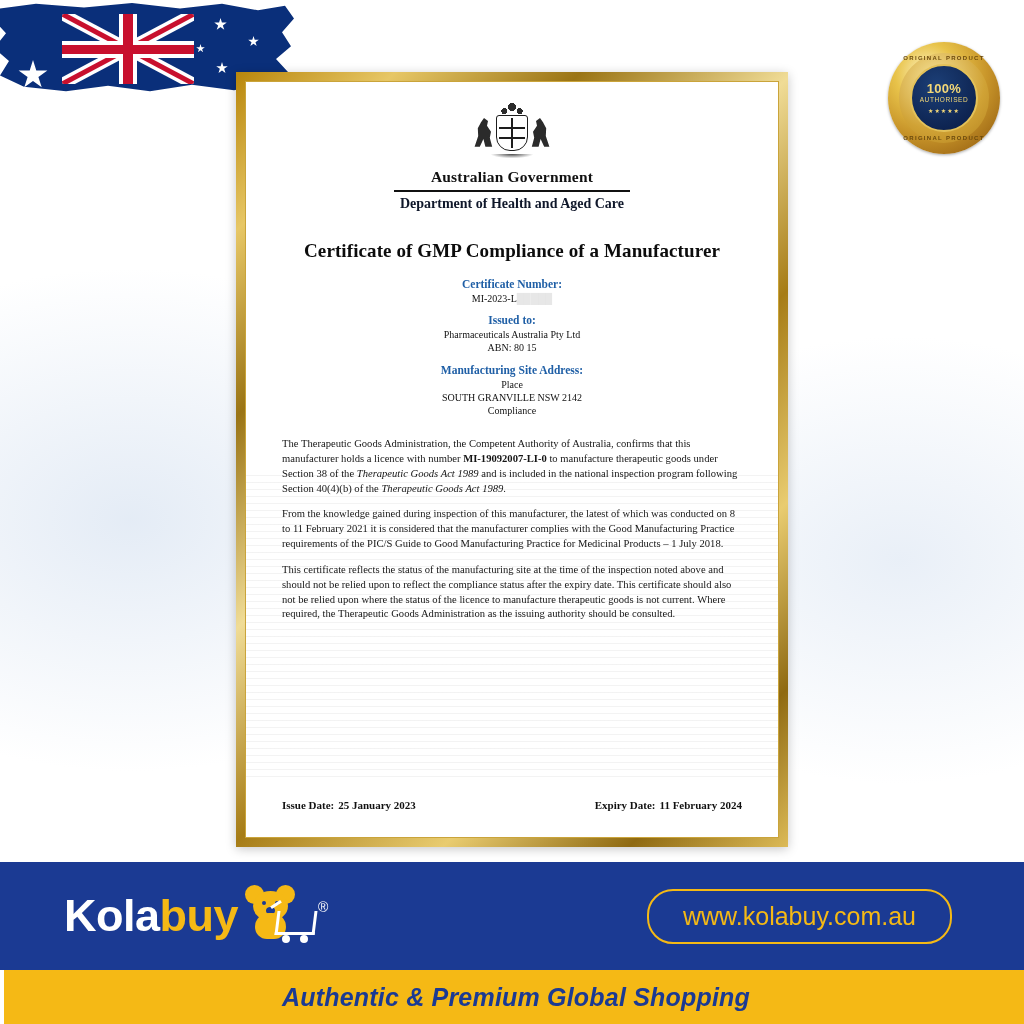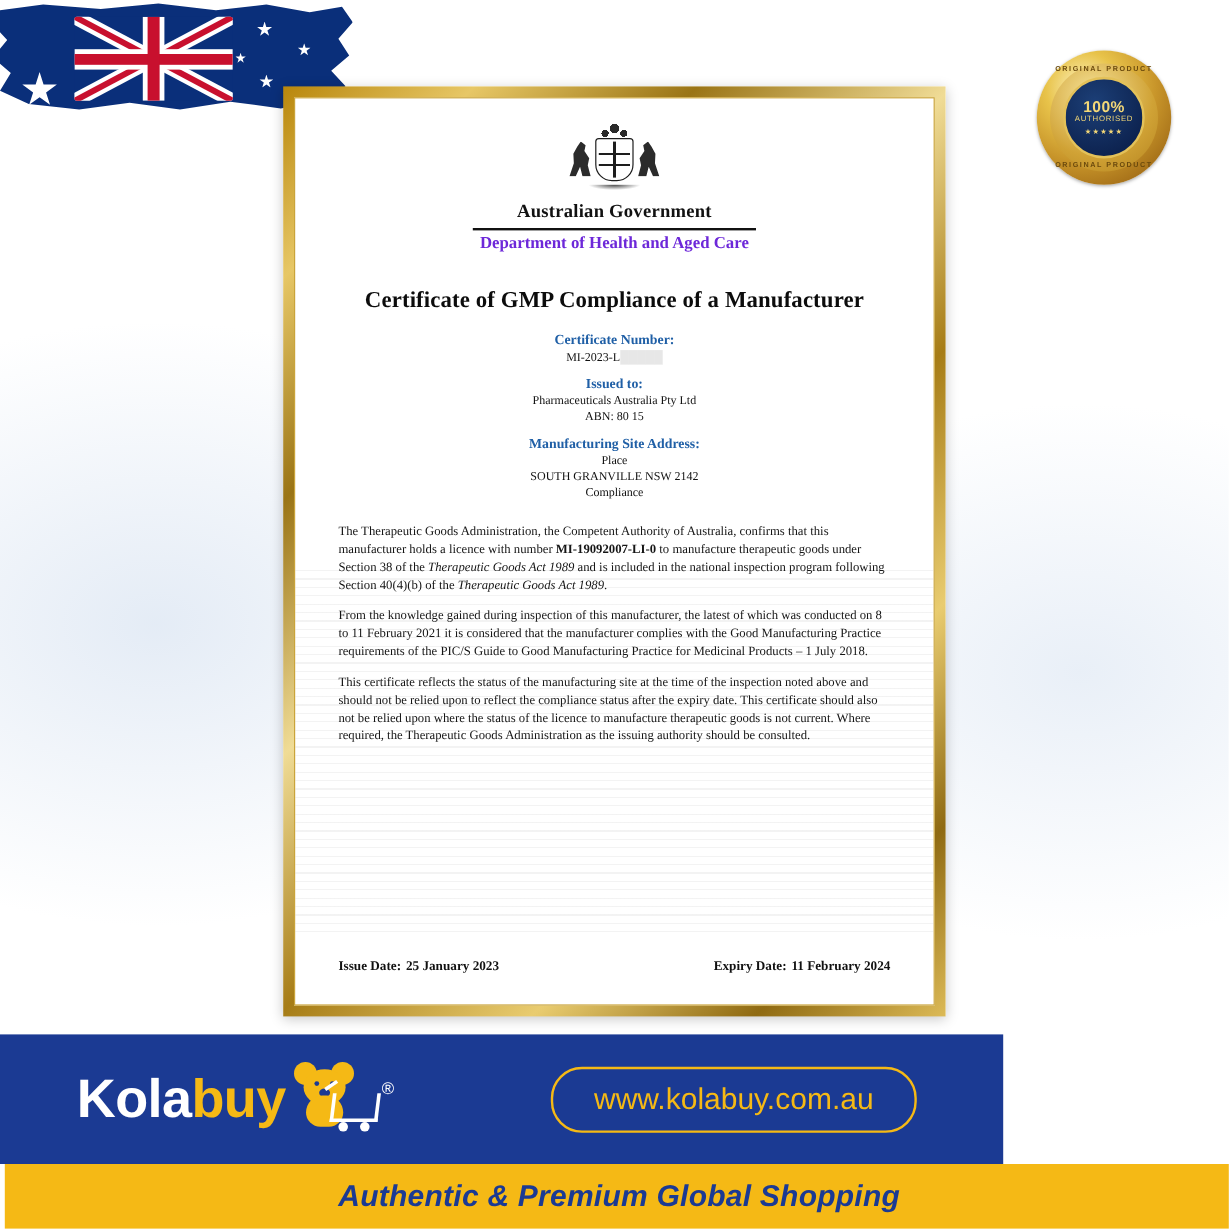--- a/index.html
+++ b/index.html
@@ -108,21 +108,21 @@
   .star.commonwealth { left: 18px; top: 60px; width: 30px; height: 30px; }
   .star.s1 { left: 214px; top: 18px; width: 13px; height: 13px; }
   .star.s2 { left: 248px; top: 36px; width: 11px; height: 11px; }
   .star.s3 { left: 216px; top: 62px; width: 12px; height: 12px; }
   .star.s4 { left: 196px; top: 44px; width: 9px; height: 9px; }
   .star.s5 { left: 236px; top: 74px; width: 8px; height: 8px; }
 
   
   .seal {
     position: absolute;
-    right: 48px;
+    right: 24px;
     top: 42px;
     width: 112px;
     height: 112px;
   }
   .seal .ring-outer {
     position: absolute;
     inset: 0;
     border-radius: 50%;
     background: radial-gradient(circle at 34% 28%, #fdf3c2 0%, #e8c34a 28%, #c8952a 56%, #a8731a 78%, #e4bf56 100%);
     box-shadow: 0 1px 3px rgba(0,0,0,0.35);
@@ -300,21 +300,21 @@
     width: 236px;
     height: 2px;
     background: #111;
     margin: 4px auto 4px auto;
   }
   .dept-title {
     text-align: center;
     font-family: "Liberation Serif", serif;
     font-weight: bold;
     font-size: 14px;
-    color: #6d28d9;
+    color: #0f172a;
   }
   .tga-title {
     text-align: center;
     font-family: "Liberation Serif", serif;
     font-size: 12px;
     color: #222;
     margin-top: 1px;
   }
 
   .doc-title {
@@ -375,21 +375,21 @@
   .footer-dates .lbl { font-weight: bold; font-family: Liberation Serif, serif; }
   .footer-dates .val { font-weight: bold; margin-left: 4px; }
   .footer-dates .left { display: flex; }
   .footer-dates .right { display: flex; margin-left: auto; }
 
   
   .brandbar {
     position: absolute;
     left: 0;
     top: 862px;
-    width: 836px;
+    width: 1024px;
     height: 108px;
     background: #1b3a93;
     display: flex;
     align-items: center;
   }
   .logo {
     display: flex;
     align-items: center;
     margin-left: 64px;
     position: relative;

